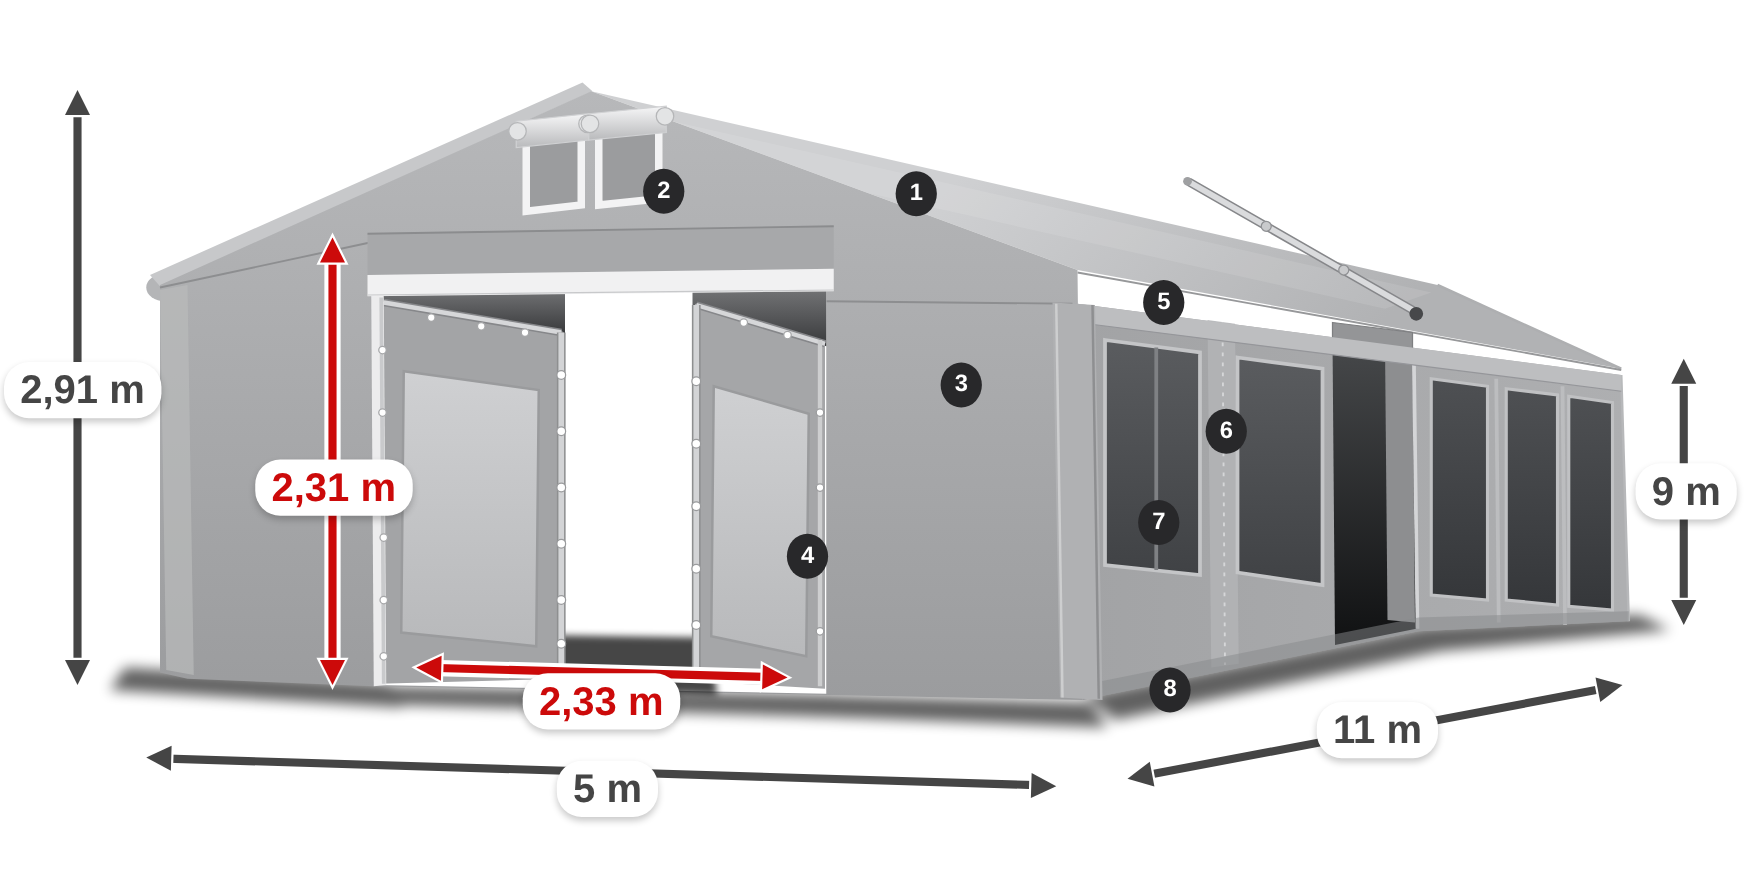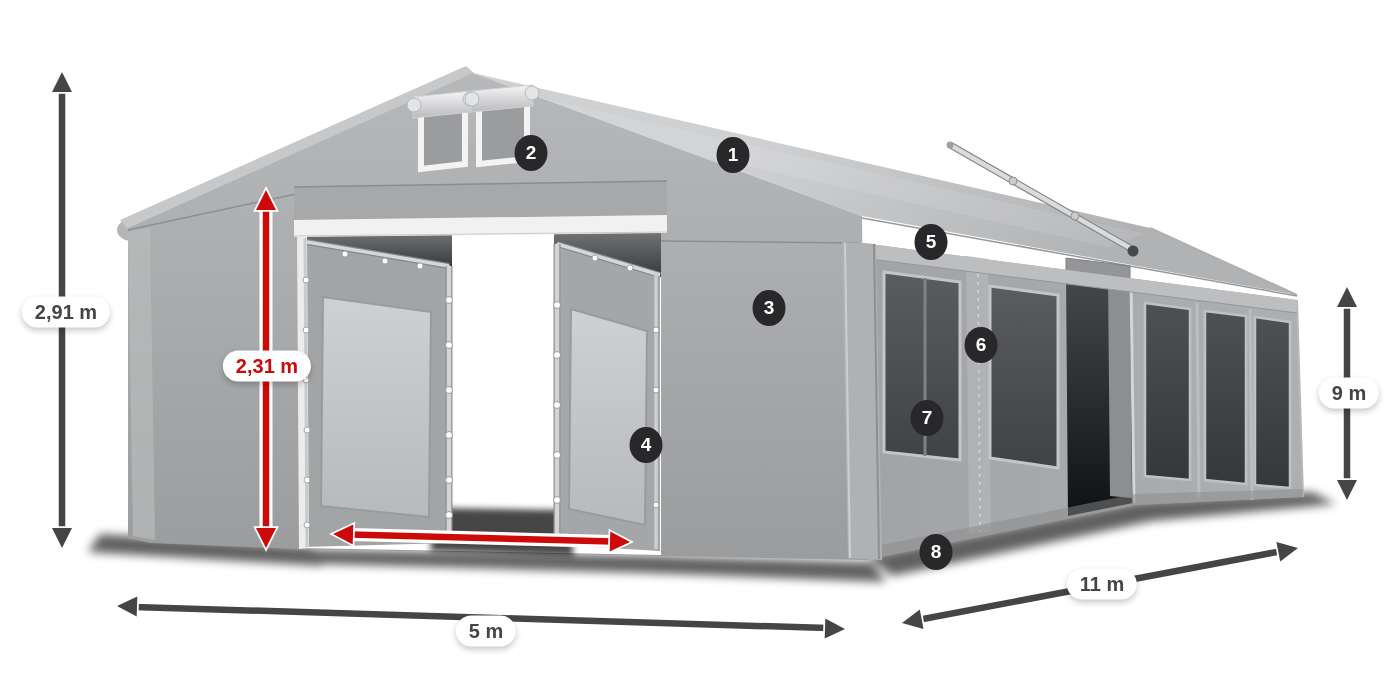--- a/index.html
+++ b/index.html
@@ -20,26 +20,26 @@
   .badge{
     position:absolute;width:33px;height:36px;border-radius:50%;
     background:var(--badge-bg);color:var(--badge-text);
     display:flex;align-items:center;justify-content:center;
     font-weight:bold;font-size:19px;
     transform:translate(-50%,-50%);
   }
   .dim-pill{
     position:absolute;transform:translate(-50%,-50%);
     background:var(--pill-bg);border-radius:20px;
-    padding:4px 13px;font-weight:bold;font-size:20px;line-height:1.15;
+    padding:4px 13px;font-weight:bold;font-size:32px;line-height:1.15;
     box-shadow:0 3px 6px rgba(0,0,0,.22);
     white-space:nowrap;
   }
   .dim-pill.dark{color:var(--dimension-dark);}
-  .dim-pill.red{color:var(--dimension-red);}
+  .dim-pill.red{color:var(--dimension-red);margin-top:24px;}
   
   .shaft-halo{stroke:#ffffff;stroke-width:13;fill:none;stroke-linecap:round;}
   .shaft{stroke-width:6.5;fill:none;stroke-linecap:butt;}
   .shaft.dark{stroke:var(--dimension-dark);}
   .shaft.red{stroke:var(--dimension-red);}
   .head{stroke:#ffffff;stroke-width:3.5;paint-order:stroke;}
   .head.dark{fill:var(--dimension-dark);}
   .head.red{fill:var(--dimension-red);}
 </style>
 </head>
@@ -284,17 +284,18 @@
 <div class="badge" style="left:531px;top:153px">2</div>
 <div class="badge" style="left:769px;top:308px">3</div>
 <div class="badge" style="left:646px;top:445px">4</div>
 <div class="badge" style="left:931px;top:242px">5</div>
 <div class="badge" style="left:981px;top:345px">6</div>
 <div class="badge" style="left:927px;top:418px">7</div>
 <div class="badge" style="left:936px;top:552px">8</div>
 
 <div class="dim-pill dark" style="left:66px;top:312px">2,91 m</div>
 <div class="dim-pill red" style="left:267px;top:366px">2,31 m</div>
+<div class="dim-pill red" style="left:481px;top:537px">2,33 m</div>
 <div class="dim-pill dark" style="left:486px;top:631px">5 m</div>
 <div class="dim-pill dark" style="left:1102px;top:584px">11 m</div>
 <div class="dim-pill dark" style="left:1349px;top:393px">9 m</div>
 
 </div>
 
 </body></html>

